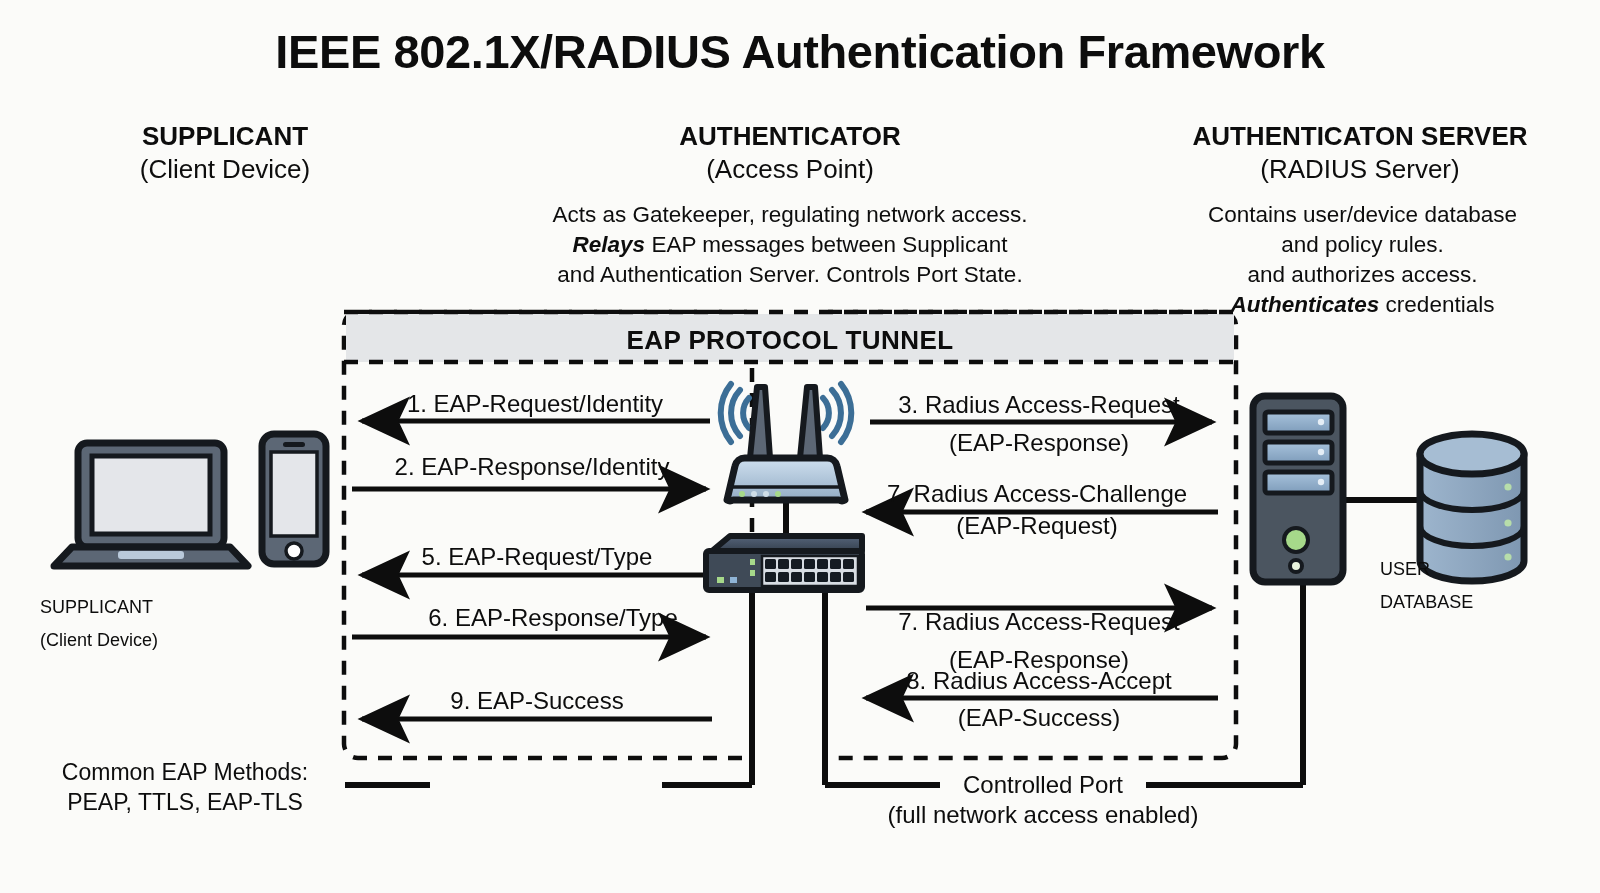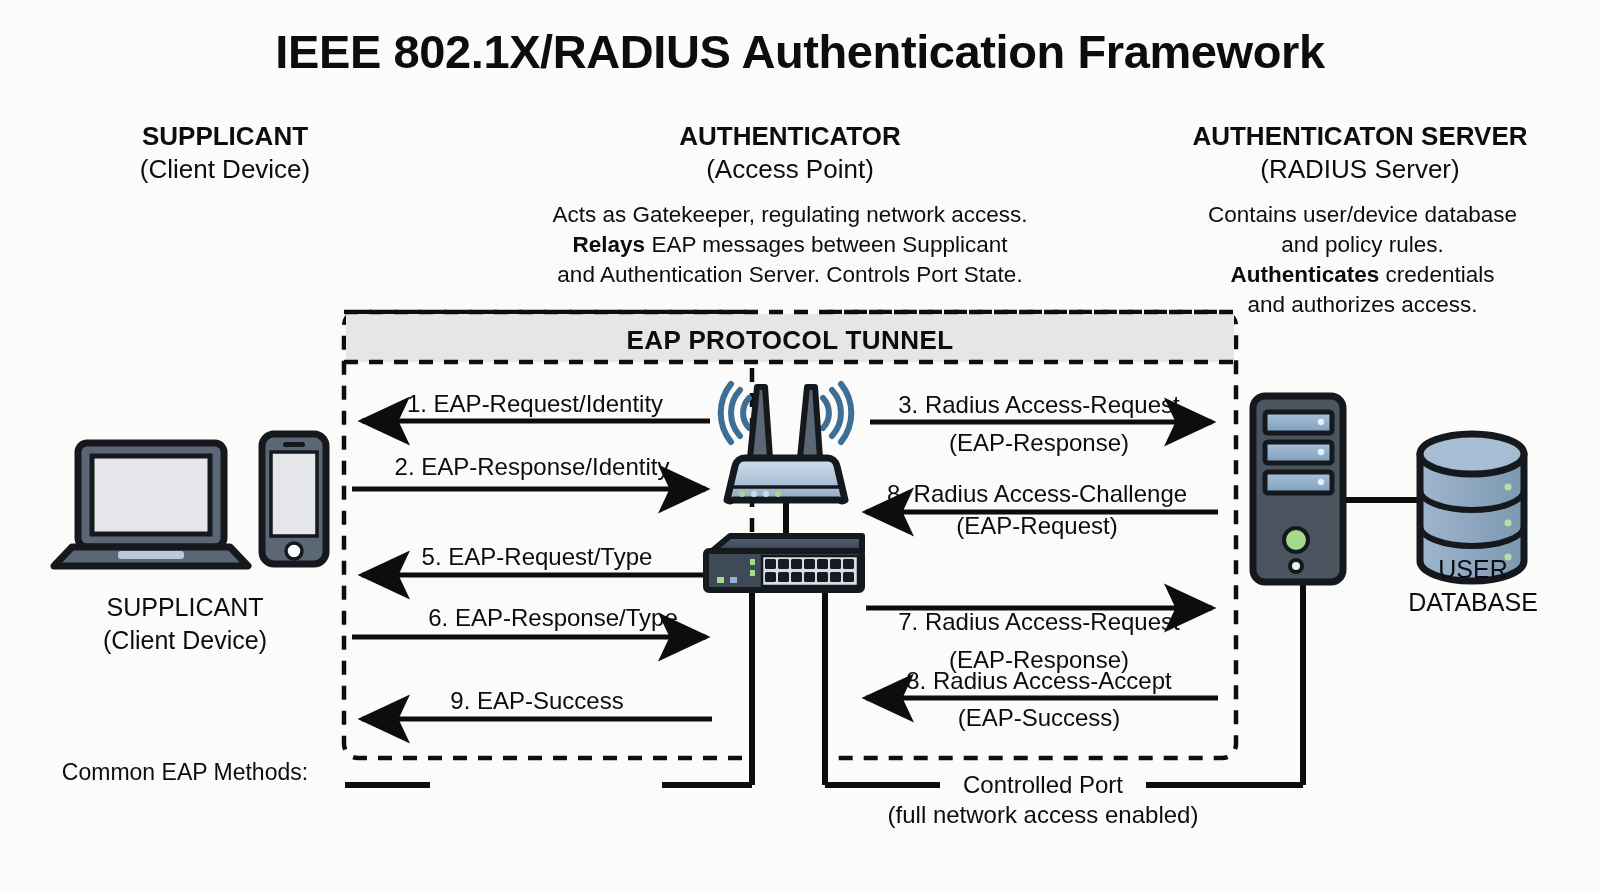--- a/index.html
+++ b/index.html
@@ -25,24 +25,24 @@
 
   .col-head{
     font-size:26px;font-weight:bold;line-height:32px;
   }
   .col-sub{
     font-size:26px;font-weight:normal;line-height:34px;
   }
   .col-desc{
     font-size:22.5px;line-height:30px;font-weight:normal;
   }
-  .col-desc b{font-weight:bold;}
+  .col-desc b{font-weight:bold;font-style:italic;}
 
   
-  .entity-cap{font-size:25px;line-height:33px;text-align:center;}
+  .entity-cap{font-size:18px;line-height:33px;}
 
   
   .msg{
     font-size:24px;line-height:29px;text-align:center;white-space:nowrap;
   }
 
   .port-label{font-size:24px;line-height:30px;text-align:center;white-space:nowrap;}
 
   #eap-banner-text{
     font-size:26px;font-weight:bold;letter-spacing:.4px;
@@ -68,22 +68,22 @@
     <div>Acts as Gatekeeper, regulating network access.</div>
     <div><b>Relays</b><span> EAP messages between Supplicant</span></div>
     <div>and Authentication Server. Controls Port State.</div>
   </div>
 
   <div class="abs ctr col-head" style="left:1130px;top:120px;width:460px;">AUTHENTICATON SERVER</div>
   <div class="abs ctr col-sub" style="left:1130px;top:152px;width:460px;">(RADIUS Server)</div>
   <div class="abs ctr col-desc" style="left:1130px;top:200px;width:465px;">
     <div>Contains user/device database</div>
     <div>and policy rules.</div>
+    <div>and authorizes access.</div>
     <div><b>Authenticates</b><span> credentials</span></div>
-    <div>and authorizes access.</div>
   </div>
 
   <svg width="1600" height="893" viewBox="0 0 1600 893">
 
     <path d="M 358 312 L 752 312 L 752 758 L 358 758 A 14 14 0 0 1 344 744 L 344 326 A 14 14 0 0 1 358 312 Z" fill="none" stroke="#0d0d0d" stroke-width="4.5" stroke-dasharray="14 11"></path>
 
     <path d="M 828 312 L 1222 312 A 14 14 0 0 1 1236 326 L 1236 744 A 14 14 0 0 1 1222 758 L 828 758" fill="none" stroke="#0d0d0d" stroke-width="4.5" stroke-dasharray="14 11"></path>
 
     <rect x="346" y="314" width="888" height="48" fill="#e4e6e8"></rect>
     <line x1="344" y1="362" x2="1236" y2="362" stroke="#0d0d0d" stroke-width="4.5" stroke-dasharray="14 11"></line>
@@ -240,21 +240,21 @@
   <div class="abs msg" style="left:352px;top:452px;width:360px;">2. EAP-Response/Identity</div>
   <div class="abs msg" style="left:362px;top:542px;width:350px;">5. EAP-Request/Type</div>
   <div class="abs msg" style="left:375px;top:603px;width:356px;">6. EAP-Response/Type</div>
   <div class="abs msg" style="left:362px;top:686px;width:350px;">9. EAP-Success</div>
 
   <div class="abs msg" style="left:866px;top:390px;width:346px;">
     <div>3. Radius Access-Request</div>
     <div style="margin-top:9px;">(EAP-Response)</div>
   </div>
   <div class="abs msg" style="left:860px;top:479px;width:354px;">
-    <div>8. Radius Access-Challenge</div>
+    <div>7. Radius Access-Challenge</div>
     <div style="margin-top:3px;">(EAP-Request)</div>
   </div>
   <div class="abs msg" style="left:866px;top:576px;width:346px;margin-top:31px;">
     <div>7. Radius Access-Request</div>
     <div style="margin-top:9px;">(EAP-Response)</div>
   </div>
   <div class="abs msg" style="left:866px;top:666px;width:346px;">
     <div>8. Radius Access-Accept</div>
     <div style="margin-top:8px;">(EAP-Success)</div>
   </div>
@@ -264,20 +264,21 @@
     <div>(Client Device)</div>
   </div>
 
   <div class="abs entity-cap" style="left:1380px;top:553px;width:186px;">
     <div>USER</div>
     <div>DATABASE</div>
   </div>
 
   <div class="abs note" style="left:30px;top:757px;width:310px;">
     <div>Common EAP Methods:</div>
+    <div>PEAP, TTLS, EAP-TLS</div>
   </div>
 
 
   <div class="abs port-label" style="left:875px;top:770px;width:336px;">
     <div>Controlled Port</div>
     <div>(full network access enabled)</div>
   </div>
 
 </div>
 

